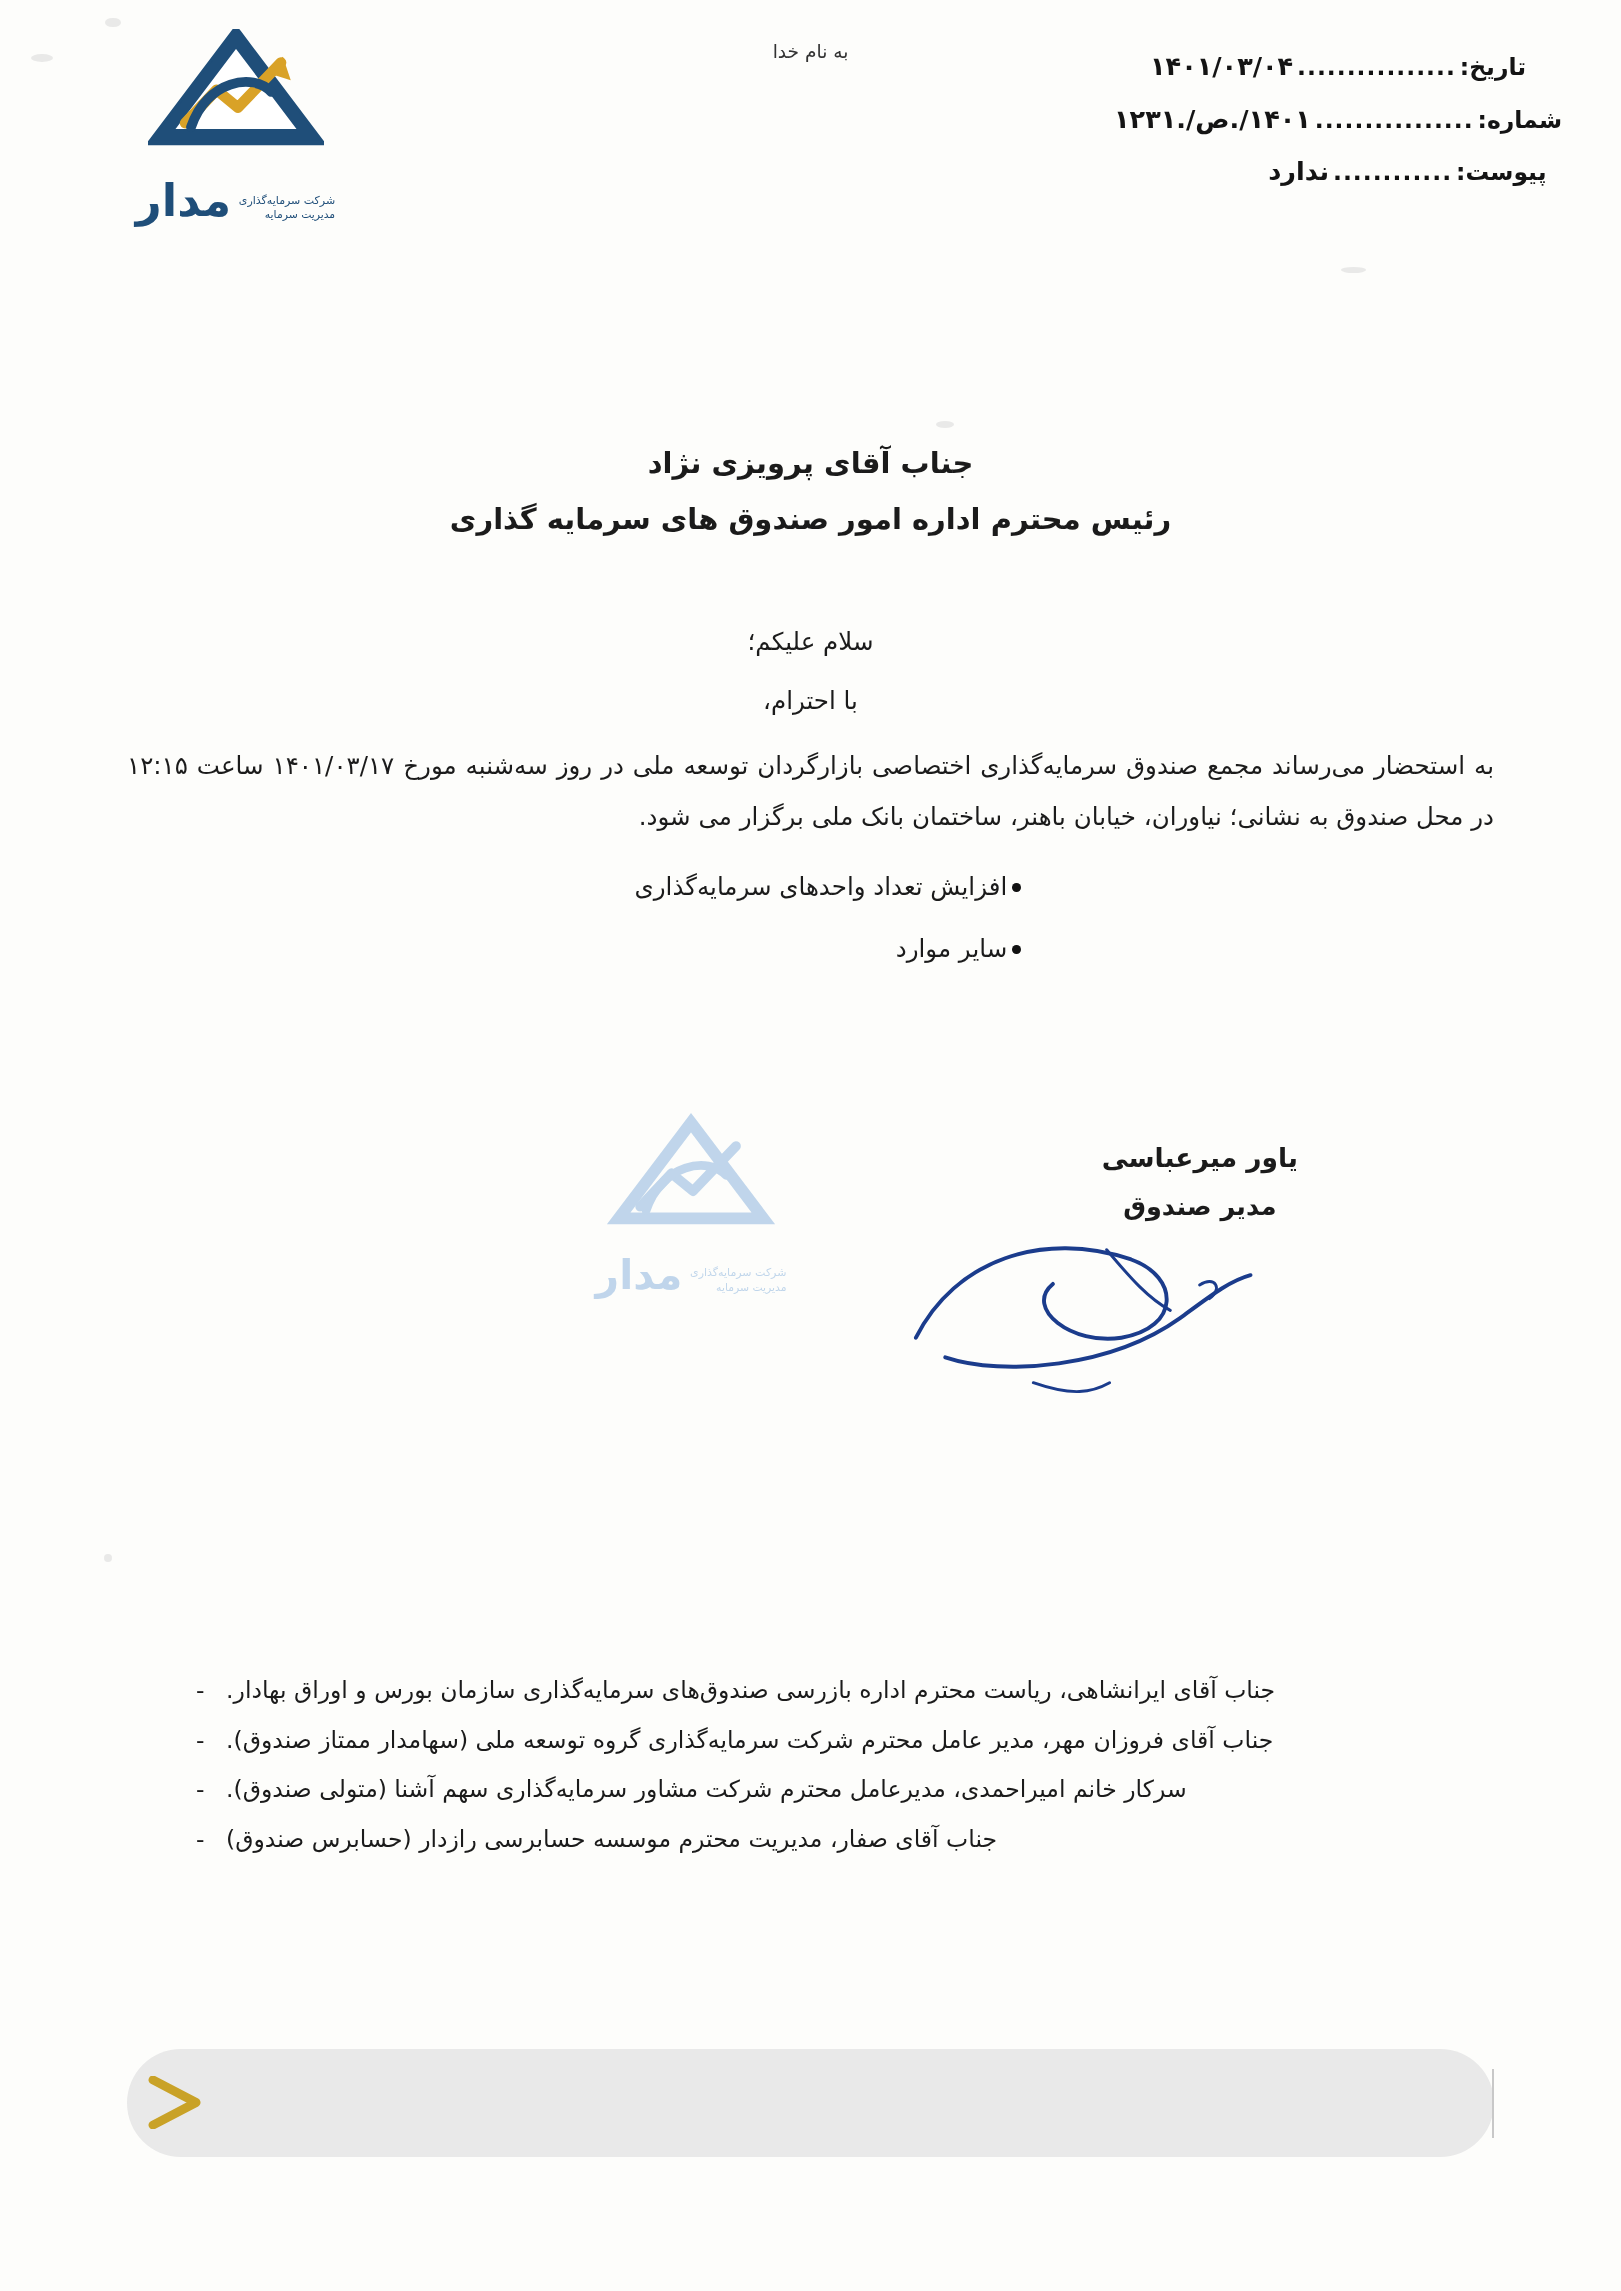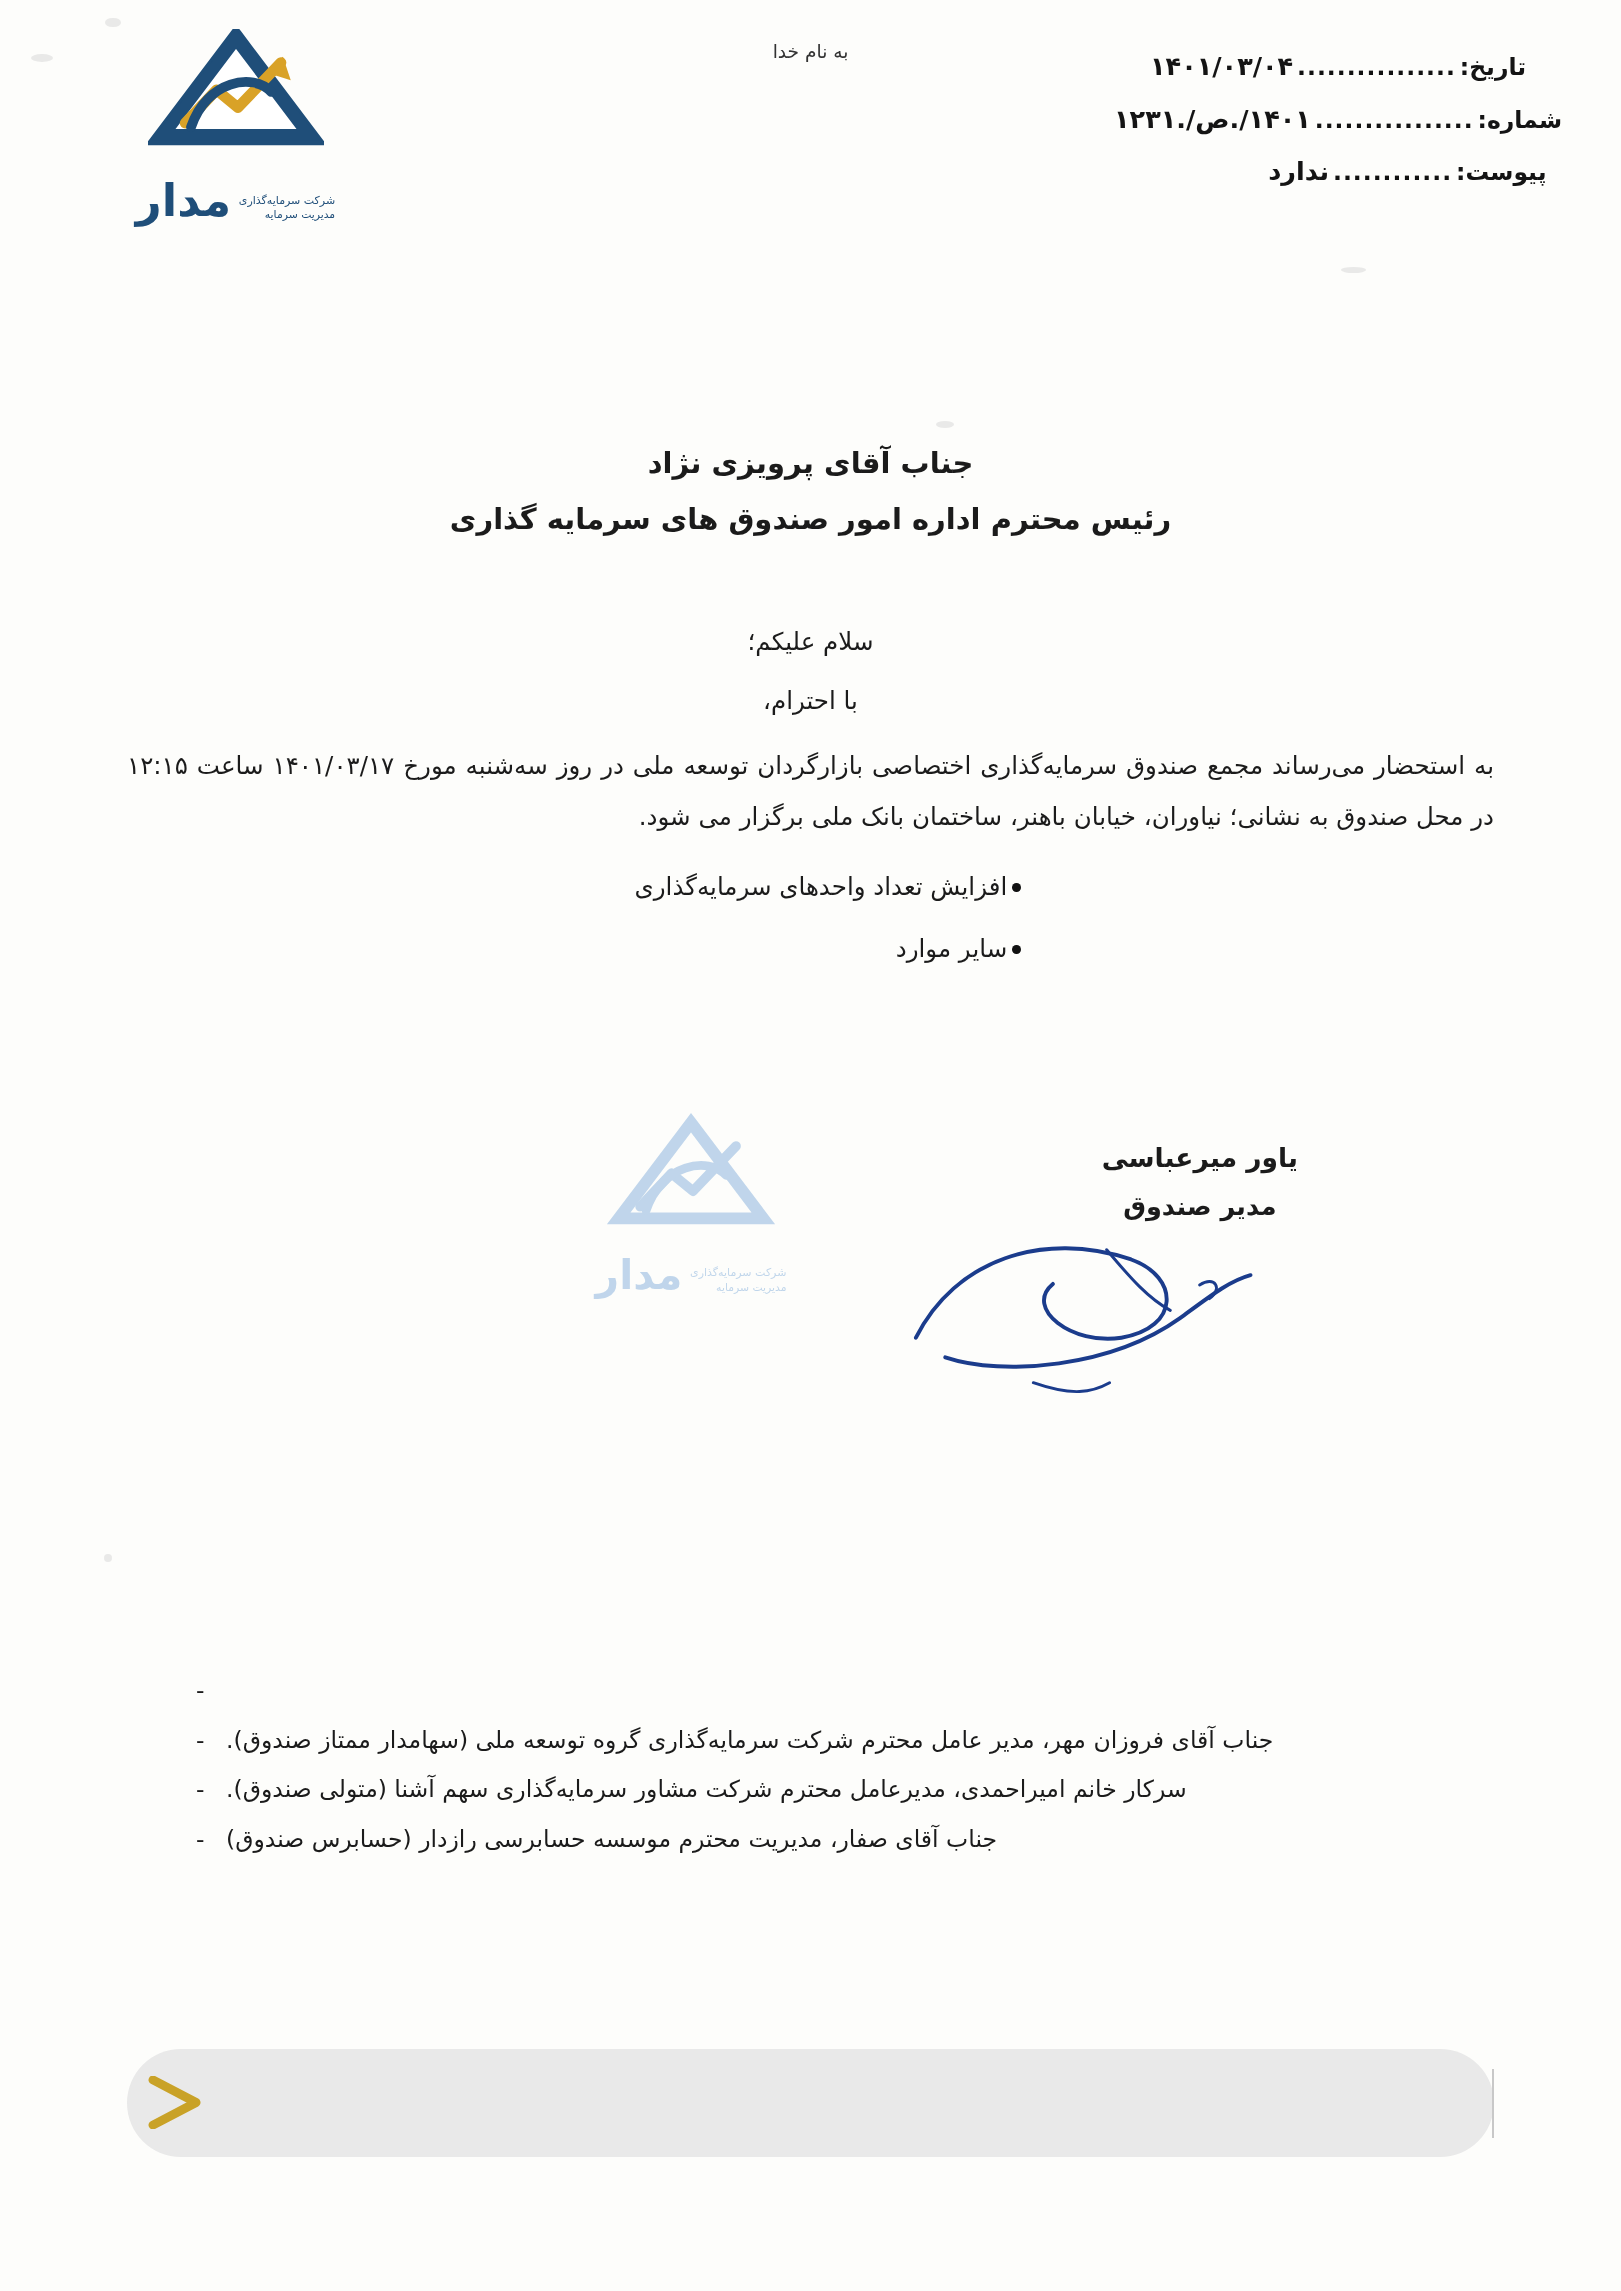--- a/index.html
+++ b/index.html
@@ -388,20 +388,21 @@
       <div class="logo-word">مدار</div>
       <div class="logo-smalltext">
         <div class="logo-sub1">شرکت سرمایه‌گذاری</div>
         <div class="logo-sub2">مدیریت سرمایه</div>
       </div>
     </div>
   </div>
 
   <div class="cc">
     <div class="cc-row">
+      <span>جناب آقای ایرانشاهی، ریاست محترم اداره بازرسی صندوق‌های سرمایه‌گذاری سازمان بورس و اوراق بهادار.</span>
       <span class="cc-dash">-</span>
     </div>
     <div class="cc-row">
       <span>جناب آقای فروزان مهر، مدیر عامل محترم شرکت سرمایه‌گذاری گروه توسعه ملی (سهامدار ممتاز صندوق).</span>
       <span class="cc-dash">-</span>
     </div>
     <div class="cc-row">
       <span>سرکار خانم امیراحمدی، مدیرعامل محترم شرکت مشاور سرمایه‌گذاری سهم آشنا (متولی صندوق).</span>
       <span class="cc-dash">-</span>
     </div>

